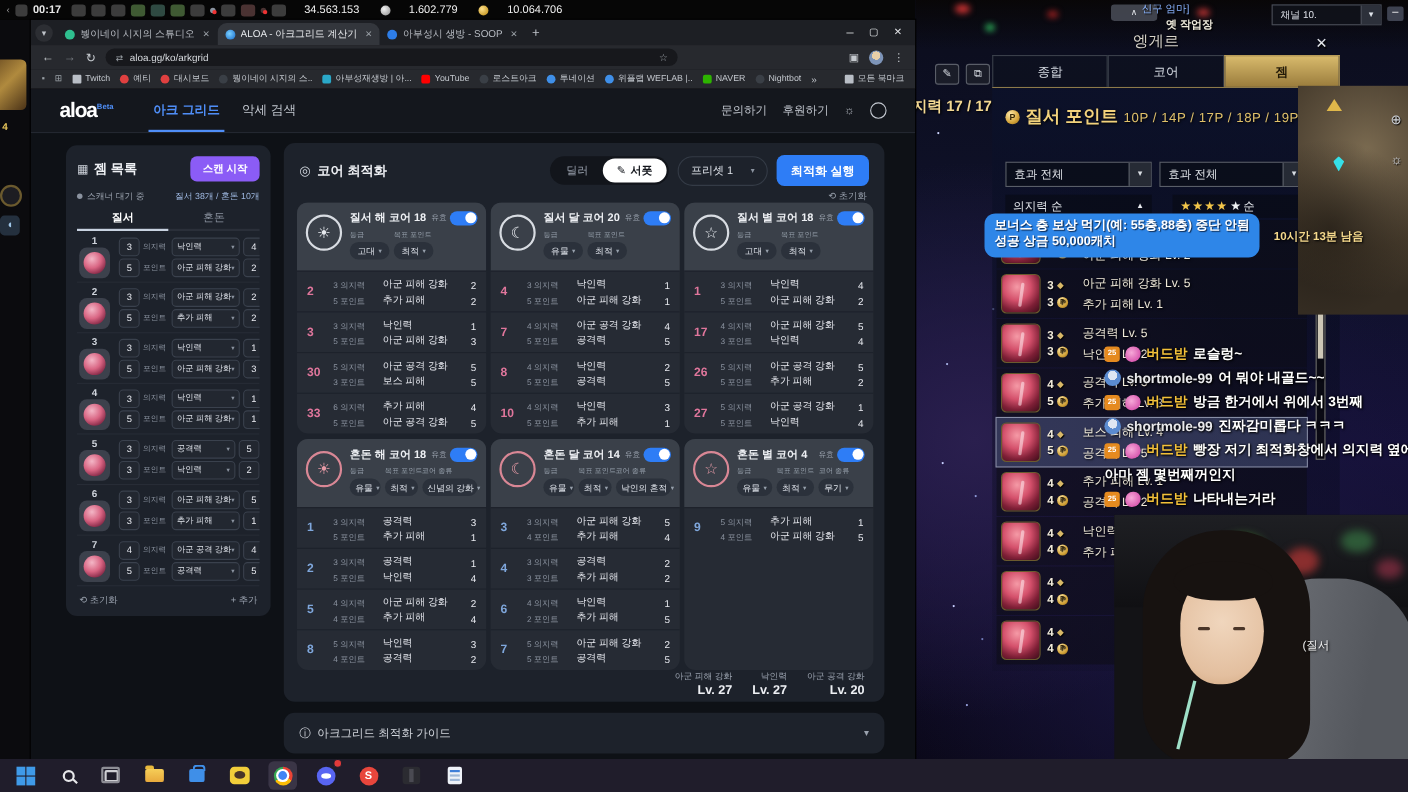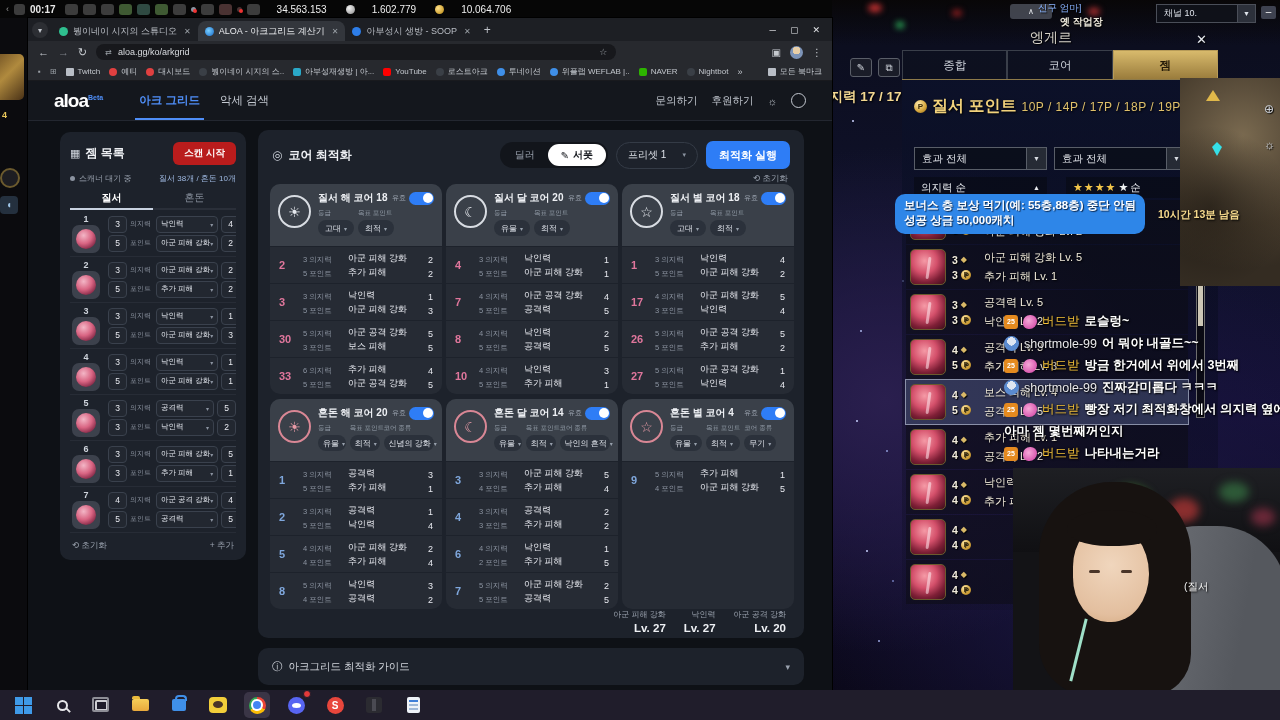--- a/index.html
+++ b/index.html
@@ -67,21 +67,21 @@
 .site-nav .active{color:#4f8ef7;font-weight:bold}
 .site-nav .active:after{content:"";position:absolute;left:-4px;right:-4px;bottom:0;height:2px;background:#4f8ef7}
 .header-right{margin-left:auto;display:flex;gap:14px;align-items:center;font-size:10.5px;color:#c3c8d0}
 .hdr-circle{width:15px;height:15px;border-radius:50%;border:1.5px solid #c3c8d0}
 
 
 .gem-panel{position:absolute;left:32px;top:51px;width:186px;height:428px;background:#1d222b;border-radius:10px;padding:10px 10px 6px;display:flex;flex-direction:column}
 .gp-head{display:flex;align-items:center}
 .gp-title{font-size:12px;font-weight:bold;color:#eef0f4;display:flex;gap:5px;align-items:center}
 .gp-title .gi{color:#cfd4dc;font-size:11px}
-.scan-btn{margin-left:auto;background:#b91c1c;color:#fff;font-size:9.5px;font-weight:bold;border-radius:6px;padding:5px 11px}
+.scan-btn{margin-left:auto;background:#8b5cf6;color:#fff;font-size:9.5px;font-weight:bold;border-radius:6px;padding:5px 11px}
 .gp-status{display:flex;font-size:8px;color:#9aa2ae;margin-top:8px;align-items:center;gap:4px}
 .dot{width:5px;height:5px;background:#8b93a0;border-radius:50%}
 .gp-counts{margin-left:auto;color:#9fb9e2}
 .gp-tabs{display:flex;margin-top:7px;height:19px;border-bottom:2px solid #2a2f39}
 .gp-tab{flex:1;text-align:center;font-size:10px;color:#8b93a0;position:relative}
 .gp-tab.active{color:#fff;font-weight:bold}
 .gp-tab.active:after{content:"";position:absolute;left:0;right:0;bottom:-2px;height:2px;background:#c8d2e0}
 .gp-list{flex:1;overflow:hidden;margin-top:1px}
 .gp-item{display:flex;gap:6px;padding:3px 0;border-bottom:1px solid #272c36}
 .gp-left{width:32px;text-align:center;flex:0 0 auto}
@@ -200,21 +200,21 @@
 .g-sideicon{position:absolute;color:#cfd3da;font-size:12px;text-shadow:1px 1px 1px #000}
 .g-timer{position:absolute;left:326px;top:208px;font-size:10.5px;font-weight:bold;color:#f5d98c;text-shadow:1px 1px 2px #000;z-index:4;white-space:nowrap}
 
 .pinmsg{position:absolute;left:63px;top:194px;width:250px;height:40px;background:#2e86e8;border-radius:10px;padding:4px 9px;z-index:6;overflow:visible}
 .pinmsg .l{font-size:11.5px;font-weight:bold;color:#fff;text-shadow:1px 1px 1px rgba(10,30,60,.9);white-space:nowrap;line-height:15px}
 .chatbox{position:absolute;left:172px;top:312px;z-index:6;display:flex;flex-direction:column;gap:3px}
 .cmsg{display:flex;gap:5px;align-items:center;height:19px;white-space:nowrap}
 .b25{width:14px;height:14px;background:#e58a1f;border-radius:3px;color:#fff;font-size:7px;font-weight:bold;display:flex;align-items:center;justify-content:center;flex:0 0 auto}
 .shrimp{width:14px;height:14px;border-radius:50% 45% 55% 40%;background:radial-gradient(circle at 40% 40%,#f6a8d8,#d95ab0 70%,#a83488);flex:0 0 auto}
 .cavatar{width:15px;height:15px;border-radius:50%;background:radial-gradient(circle at 50% 36%,#dfe6f2 34%,#5b8bd0 35%);flex:0 0 auto}
-.cnick{font-size:12.5px;font-weight:normal;text-shadow:1px 1px 2px #000,0 0 2px #000}
+.cnick{font-size:12.5px;font-weight:bold;text-shadow:1px 1px 2px #000,0 0 2px #000}
 .ctxt{font-size:12.5px;font-weight:bold;color:#fff;text-shadow:1px 1px 2px #000,0 0 2px #000}.m-bird .cnick{color:#f3c13a}.m-short .cnick{color:#e9e9ec}
 .partial-label{position:absolute;left:352px;top:580px;z-index:9;color:#efefef;font-size:10.5px;text-shadow:1px 1px 2px #000}
 
 
 .webcam{position:absolute;left:181px;top:468px;width:267px;height:222px;z-index:8;background:#131316;overflow:hidden}
 .wc-shelf{position:absolute;top:0;left:0;right:0;height:84px;background:linear-gradient(180deg,#1e1f23,#101013)}
 .blob{position:absolute;border-radius:50%;filter:blur(4px)}
 .wc-chair{position:absolute;left:116px;top:58px;width:158px;height:170px;background:linear-gradient(100deg,#72757b,#55585e 70%);border-radius:70px 70px 0 0}
 .wc-hair{position:absolute;left:26px;top:14px;width:152px;height:214px;background:#171210;border-radius:72px 72px 42px 52px}
 .wc-face{position:absolute;left:60px;top:56px;width:76px;height:98px;background:radial-gradient(circle at 50% 42%,#f0d6bd,#e3bf9f 72%,#d3a87f);border-radius:46% 54% 52% 48%}
@@ -915,21 +915,21 @@
                   </div>
                 </div>
               </div>
           </div>
 
           <div class="core-card chaos">
             <div class="cc-head">
               <div class="cc-icon">☀</div>
               <div class="cc-hmain">
                 <div class="cc-trow">
-                    <span class="cc-title">혼돈 해 코어 20</span>
+                    <span class="cc-title">혼돈 해 코어 18</span>
                     <span class="cc-valid">
                       <i>유효</i>
                     </span>
                     <span class="switch"></span>
                   </div>
                 <div class="cc-drops">
                   <div class="cc-dcol">
                       <span class="cc-dlabel">등급</span>
                       <span class="cc-chip">
                         <i>유물</i>

